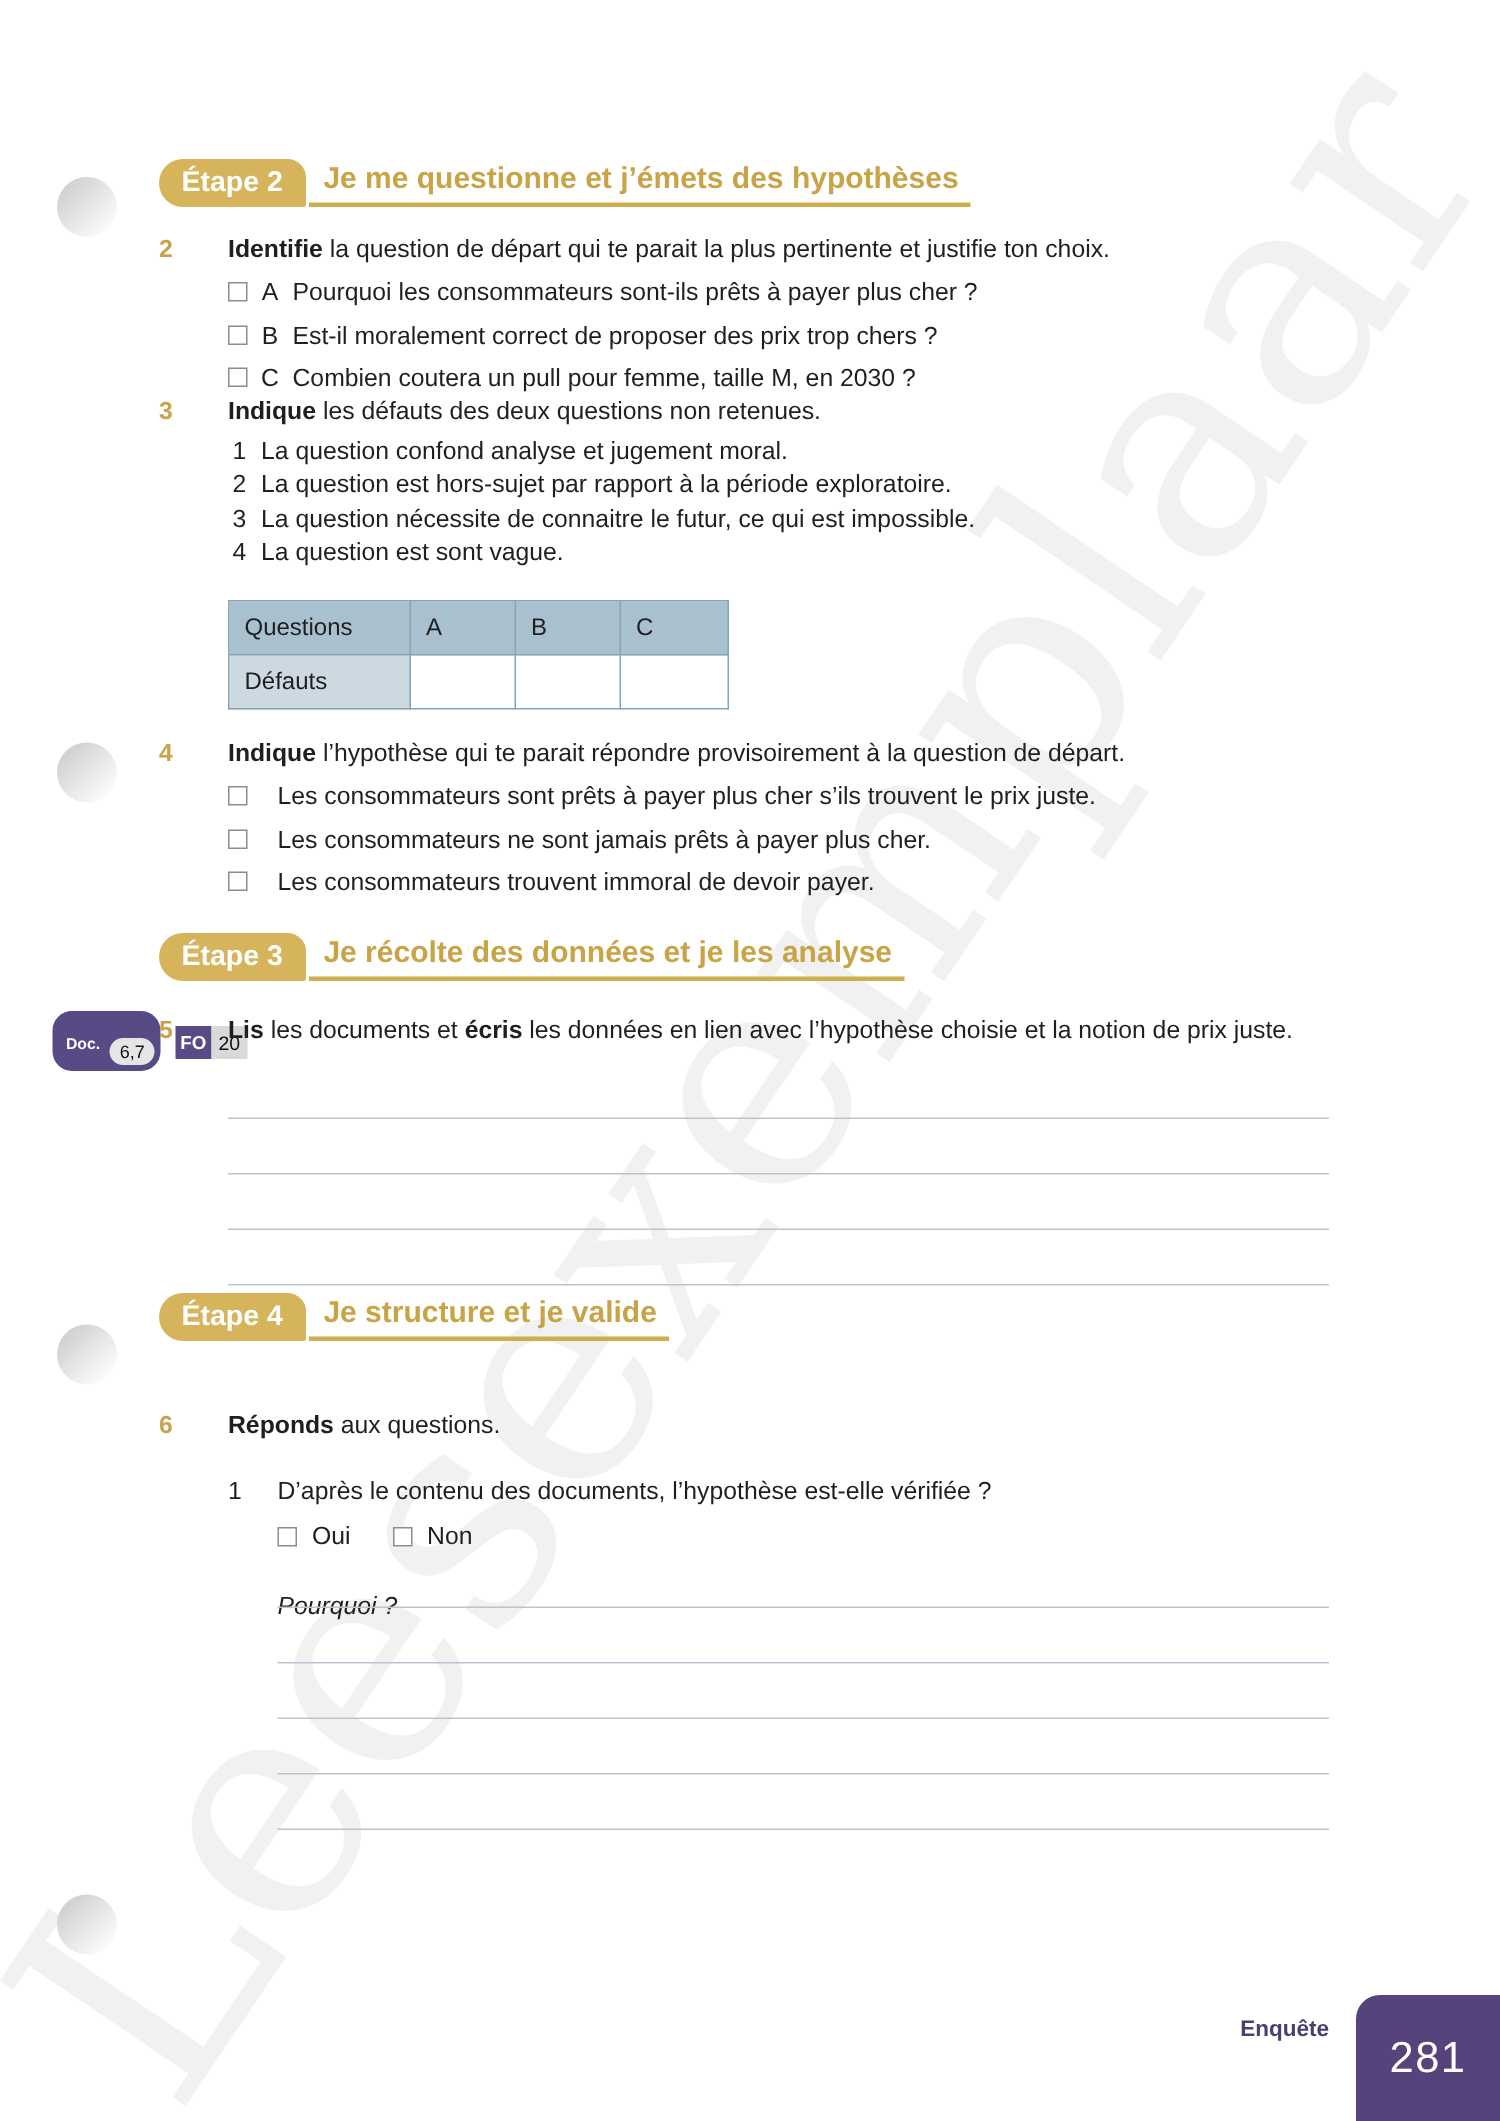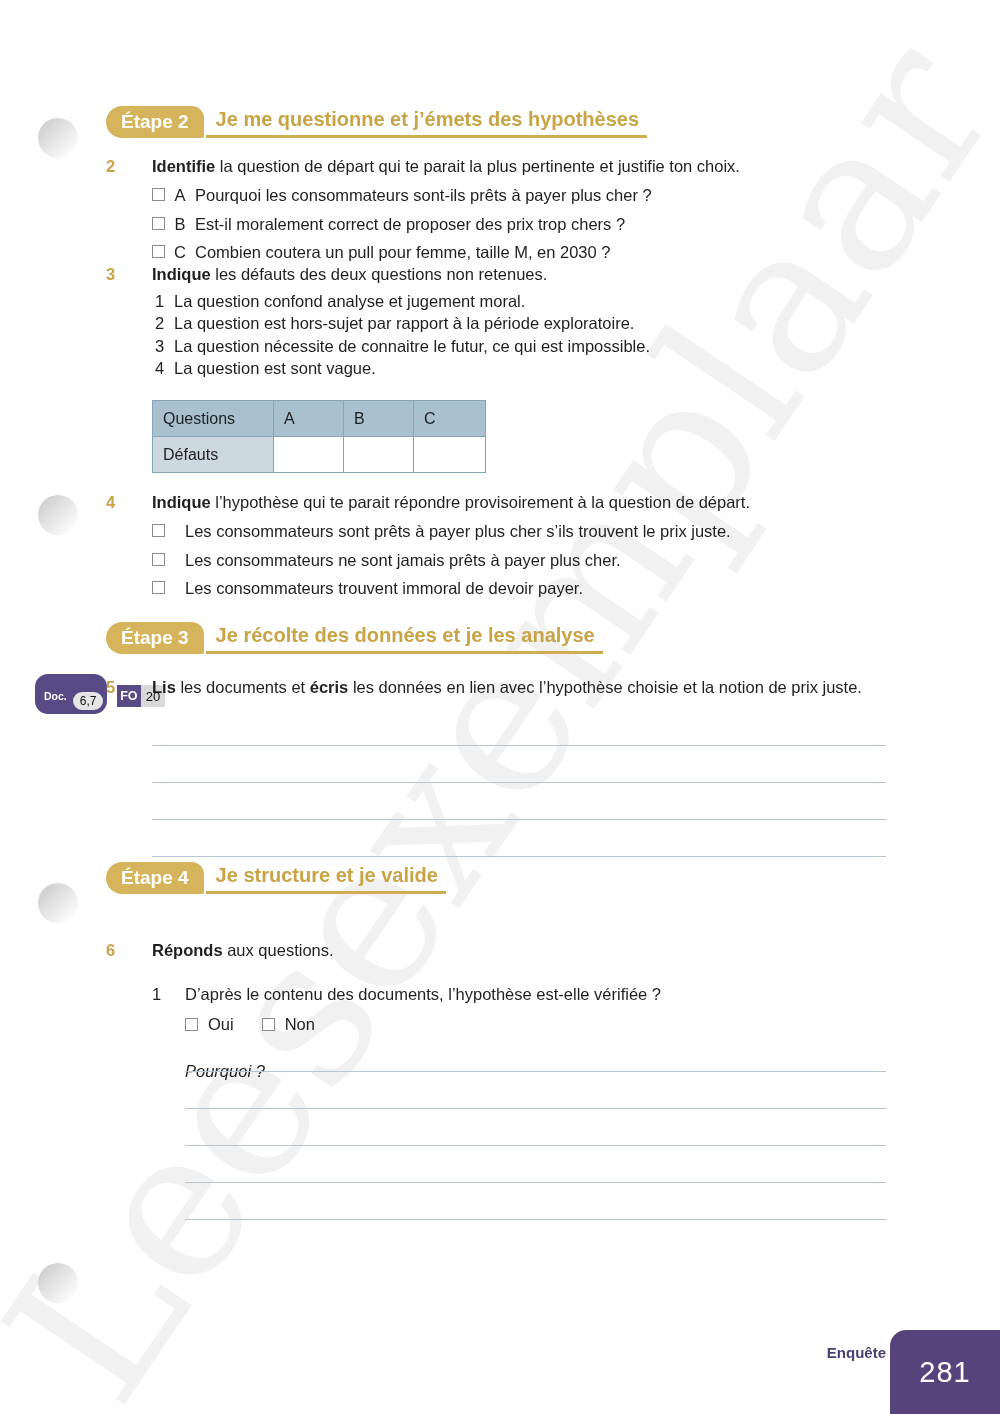--- a/index.html
+++ b/index.html
@@ -79,21 +79,21 @@
   .sub-q { display:flex; margin-top:22px; }
   .sub-q .n { width:33px; flex:0 0 33px; }
   .inline-cbx-row { display:flex; align-items:center; margin-top:8px; }
   .inline-cbx-row .cbx { margin-top:0; }
   .inline-cbx-row .lab { margin:0 28px 0 10px; }
   .why { margin-top:26px;font-style:italic; }
 
   
   .footer-label { position:absolute; right:114px; top:1344px; color:#4a3f72; font-weight:bold; font-size:15px; z-index:2; }
   .page-num-box {
-    position:absolute; right:0; bottom:0; width:110px; height:84px; background:#56437c;
+    position:absolute; right:0; bottom:0; width:96px; height:84px; background:#56437c;
     border-top-left-radius:16px; display:flex; align-items:center; justify-content:center; z-index:2;
   }
   .page-num-box span { color:#fff; font-size:29px; letter-spacing:1px; }
 </style>
 </head>
 <body>
 
 <div class="page">
 
   <div class="watermark">Leesexemplaar</div>

